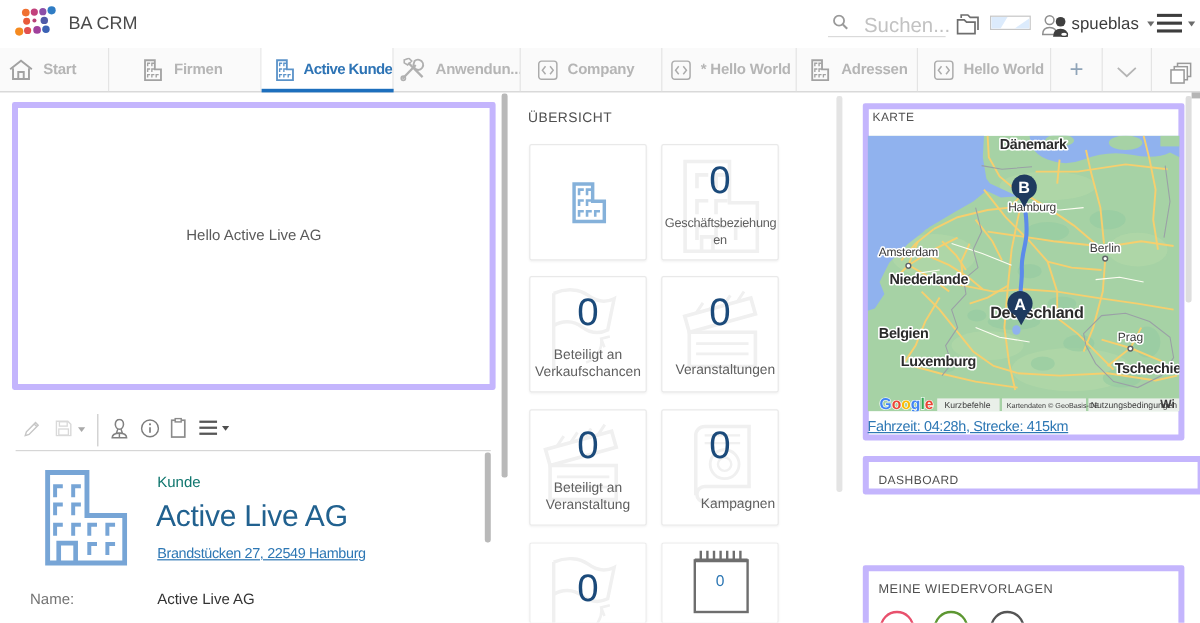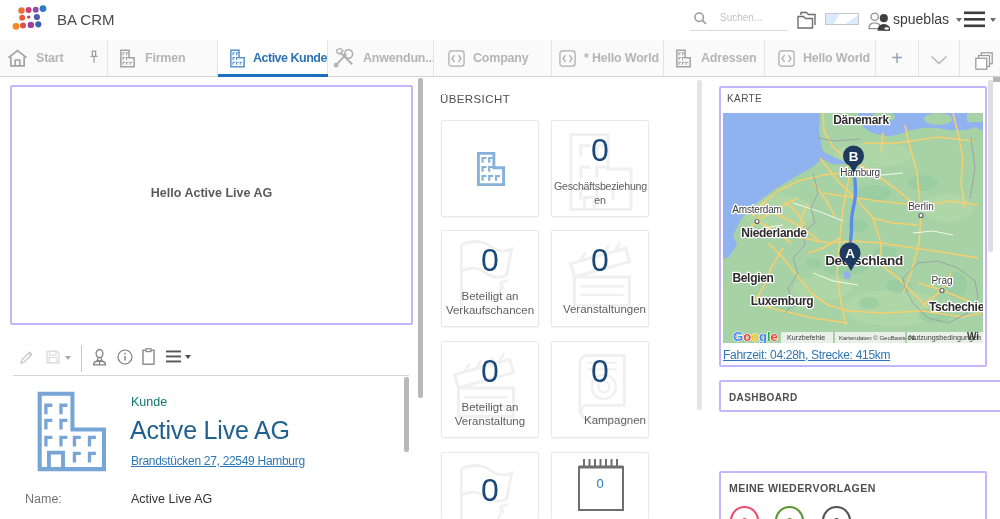--- a/index.html
+++ b/index.html
@@ -4,39 +4,39 @@
 <style>
 * { margin:0; padding:0; box-sizing:border-box; }
 html,body { width:1000px; height:519px; overflow:hidden; background:#fff;
   font-family:"Liberation Sans", sans-serif; }
 .abs { position:absolute; }
 #page { position:relative; width:1000px; height:519px; background:#fff; }
 
 
 #topbar { position:absolute; left:0; top:0; width:1000px; height:40px; background:#fff;padding-left:38px; }
 #brand { position:absolute; left:57px; top:11px; font-size:15px; color:#4a4a4a; }
-#searchtxt { position:absolute; left:720px; top:12px; font-size:10px; color:#c2c2c2; }
+#searchtxt { position:absolute; left:720px; top:12px; font-size:17px; color:#c2c2c2; }
 #searchline { position:absolute; left:690px; top:30px; width:98px; height:1px; background:#dadada; }
 #gauge { position:absolute; left:825px; top:13px; width:34px; height:12px; border:1px solid #c6c6c6; background:#fff; overflow:hidden; }
 #gauge .g1 { position:absolute; inset:0; background:#dcebfc; clip-path:polygon(0 0, 43% 0, 24% 100%, 0 100%); }
 #gauge .g2 { position:absolute; inset:0; background:#dcebfc; clip-path:polygon(100% 12%, 100% 100%, 60% 100%); }
 #username { position:absolute; left:893px; top:11px; font-size:14px; color:#3d3d3d; }
 .caret { width:0; height:0; border-left:3.5px solid transparent; border-right:3.5px solid transparent; border-top:4.5px solid #6b6b6b; }
 
 
 #tabbar { position:absolute; left:0; top:40px; width:1000px; height:37px; background:#fafafa; border-bottom:1px solid #d2d2d2; }
 .tab { position:absolute; top:0; height:36px; border-right:1px solid #e4e4e4; display:flex; align-items:center; overflow:hidden; }
 .tab .txt { font-size:12.5px; font-weight:bold; letter-spacing:-0.2px; color:#b5b5b5; white-space:nowrap; }
 #tab-active { background:#fff; }
 #tab-active .txt { color:#2e74b5; }
 #active-underline { position:absolute; left:218px; top:74px; width:110px; height:3px; background:#1d6fbd; }
 .tabicon { margin:0 8px 0 10px; display:block; flex-shrink:0; }
 
 
-.card { position:absolute; background:#fff; border:2px solid #c4b5fd; border-radius:2px;font-weight:bold; }
+.card { position:absolute; background:#fff; border:5px solid #c4b5fd; border-radius:2px; }
 #hellocard { left:10px; top:85px; width:403px; height:240px; }
 #hellocard span { position:absolute; left:0; right:0; top:99px; text-align:center; font-size:12.5px; color:#5a5a5a; }
 .panelhead { font-size:11.5px; color:#4f4f4f; letter-spacing:.4px; }
 
 
 #toolbar { position:absolute; left:0; top:344px; width:413px; height:30px; }
 #toolbar .tdiv { position:absolute; left:81px; top:1px; width:1px; height:27px; background:#c9c9c9; }
 #detailline { position:absolute; left:13px; top:375px; width:396px; height:1px; background:#d6d6d6; }
 #kunde { position:absolute; left:131px; top:395px; font-size:12.5px; color:#0f766e; }
 #bigname { position:absolute; left:130px; top:416px; font-size:25px; letter-spacing:-0.2px; color:#21618f; }
@@ -144,21 +144,21 @@
         <path d="M3.5 1.2 h5 M4.3 1.5 v5 M7.7 1.5 v5 M2.2 6.8 h7.6 M6 7 v6.5" fill="none" stroke-width="1.3"></path>
       </symbol>
       <symbol id="ic-wins" viewBox="0 0 22 22">
         <rect x="8" y="2" width="12" height="12" fill="#fff" stroke-width="1.4"></rect>
         <rect x="5" y="5" width="12" height="12" fill="#fff" stroke-width="1.4"></rect>
         <rect x="2" y="8" width="12" height="12" fill="#fff" stroke-width="1.4"></rect>
       </symbol>
     </defs>
   </svg>
   <div id="tabbar">
-    <div class="tab" style="left:0;width:108px">
+    <div class="tab" style="left:0;width:91px">
       <svg class="tabicon" style="margin-left:7px" width="21" height="19" stroke="#a2a2a2">
           <use href="#ic-home"></use>
         </svg>
       <span class="txt">Start</span>
       <svg class="abs" style="left:88px;top:10px" width="12" height="17" stroke="#9d9d9d">
           <use href="#ic-pin"></use>
         </svg>
     </div>
     <div class="tab" style="left:108px;width:110px">
       <svg class="tabicon" width="19" height="19" stroke="#a2a2a2">

